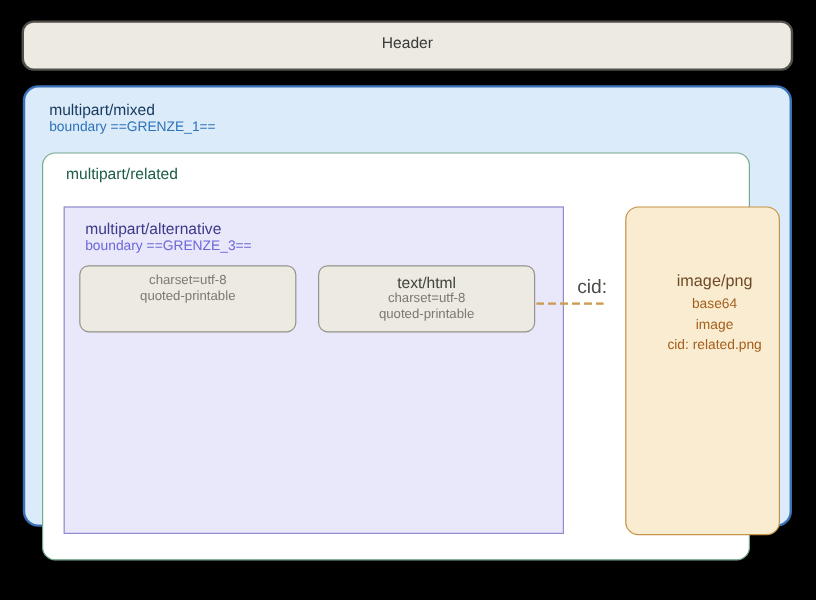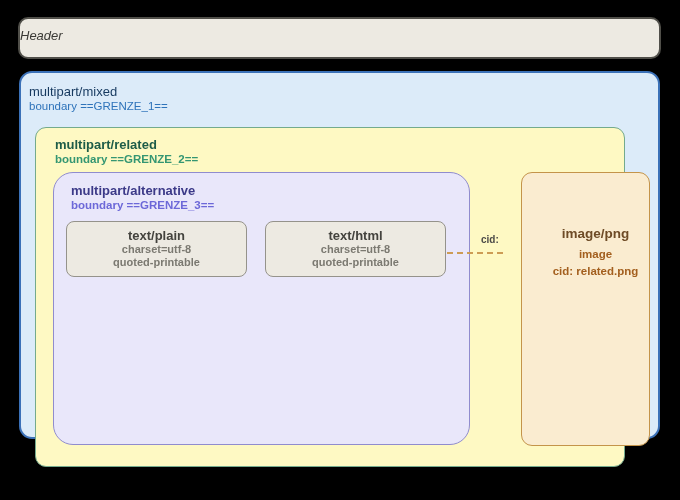--- a/index.html
+++ b/index.html
@@ -11,57 +11,56 @@
     overflow: hidden;
   }
   .abs { position: absolute; box-sizing: border-box; }
 
   
   #header-box {
     left: 18px; top: 17px; width: 643px; height: 42px;
     background: #edeae2;
     border: 2px solid #504f49;
     border-radius: 10px;
+    text-align: center;
     padding-top: 9px;
-    font-style: italic;
   }
   .hdr-title { font-size: 13px; line-height: 16px; color: #3b3a36; }
   .hdr-fields { font-size: 11px; line-height: 14px; color: #6f6d66; }
 
   
   #mixed-box {
     left: 19px; top: 71px; width: 641px; height: 368px;
     background: #dcebf9;
     border: 2px solid #3b71b8;
     border-radius: 13px;
-    padding: 11px 0 0 8px;
+    padding: 11px 0 0 20px;
   }
   .box-title { font-size: 13px; line-height: 15px; }
   .box-boundary { font-size: 11.5px; line-height: 15px; }
   #mixed-box > .box-title { color: #16395f; }
   #mixed-box > .box-boundary { color: #2e73ba; }
 
   
   #related-box {
     left: 14px; top: 54px; width: 590px; height: 340px;
-    background: #fef9c3;
+    background: #ffffff;
     border: 1.5px solid #74aa8d;
     border-radius: 11px;
     padding: 9px 0 0 19px;
-    font-weight: bold;
   }
   #related-box > .box-title { color: #1d5c48; }
   #related-box > .box-boundary { color: #349672; }
 
   
   #alt-box {
     left: 17px; top: 44px; width: 417px; height: 273px;
     background: #e9e7fa;
     border: 1.5px solid #908cce;
-    border-radius: 20px;
+    border-radius: 0;
     padding: 10px 0 0 17px;
   }
   #alt-box > .box-title { color: #3c3a88; }
   #alt-box > .box-boundary { color: #6c68d8; }
 
   
   .part-box {
     background: #edeae2;
     border: 1.5px solid #95938b;
     border-radius: 8px;
@@ -88,60 +87,59 @@
   #image-box .img-line  { font-size: 11.5px; line-height: 17px; color: #a35f1e; }
   #image-box .img-lines { margin-top: 4px; }
 
   
   #cid-line {
     left: 411px; top: 124px; width: 56px; height: 2px;
     background: repeating-linear-gradient(90deg, #cd9c55 0 6px, transparent 6px 10px);
   }
   #cid-label {
     left: 445px; top: 106px;
-    font-size: 10px; line-height: 12px; color: #4b4a47;
+    font-size: 16px; line-height: 12px; color: #4b4a47;
   }
 </style>
 </head>
 <body>
 
 <div id="canvas">
 
   <div id="header-box" class="abs">
     <div class="hdr-title">Header</div>
   </div>
 
   <div id="mixed-box" class="abs">
     <div class="box-title">multipart/mixed</div>
     <div class="box-boundary">boundary ==GRENZE_1==</div>
 
     <div id="related-box" class="abs">
       <div class="box-title">multipart/related</div>
-      <div class="box-boundary">boundary ==GRENZE_2==</div>
 
       <div id="alt-box" class="abs">
         <div class="box-title">multipart/alternative</div>
         <div class="box-boundary">boundary ==GRENZE_3==</div>
 
         <div id="plain-box" class="abs part-box">
-          <div class="part-title">text/plain</div>
           <div class="part-line">charset=utf-8</div>
           <div class="part-line">quoted-printable</div>
         </div>
 
         <div id="html-box" class="abs part-box">
           <div class="part-title">text/html</div>
           <div class="part-line">charset=utf-8</div>
           <div class="part-line">quoted-printable</div>
         </div>
       </div>
 
       <div id="image-box" class="abs">
         <div class="img-title">image/png</div>
         <div class="img-lines">
+          <div class="img-line">base64</div>
           <div class="img-line">image</div>
           <div class="img-line">cid: related.png</div>
         </div>
       </div>
 
       <div id="cid-line" class="abs"></div>
       <div id="cid-label" class="abs">cid:</div>
     </div>
   </div>
 

